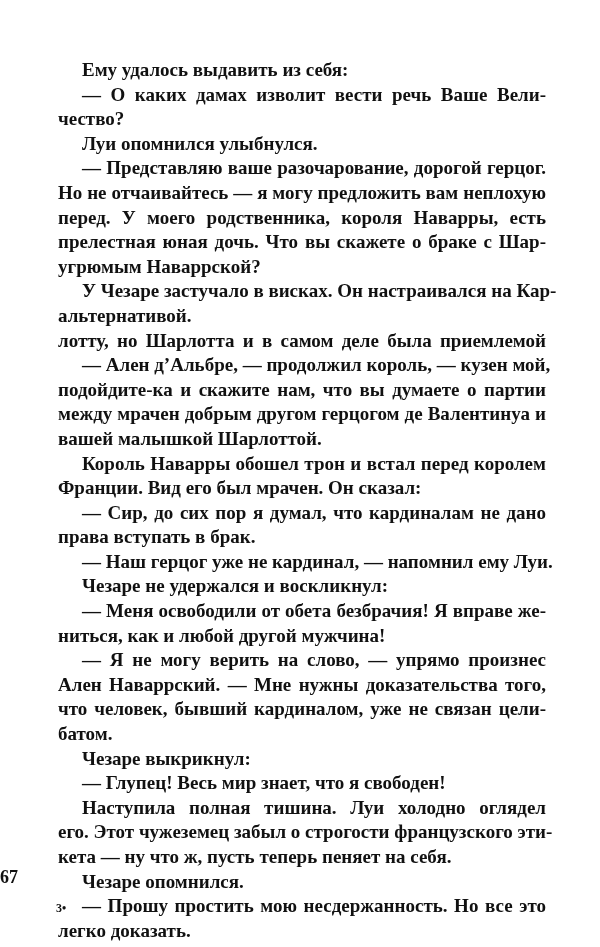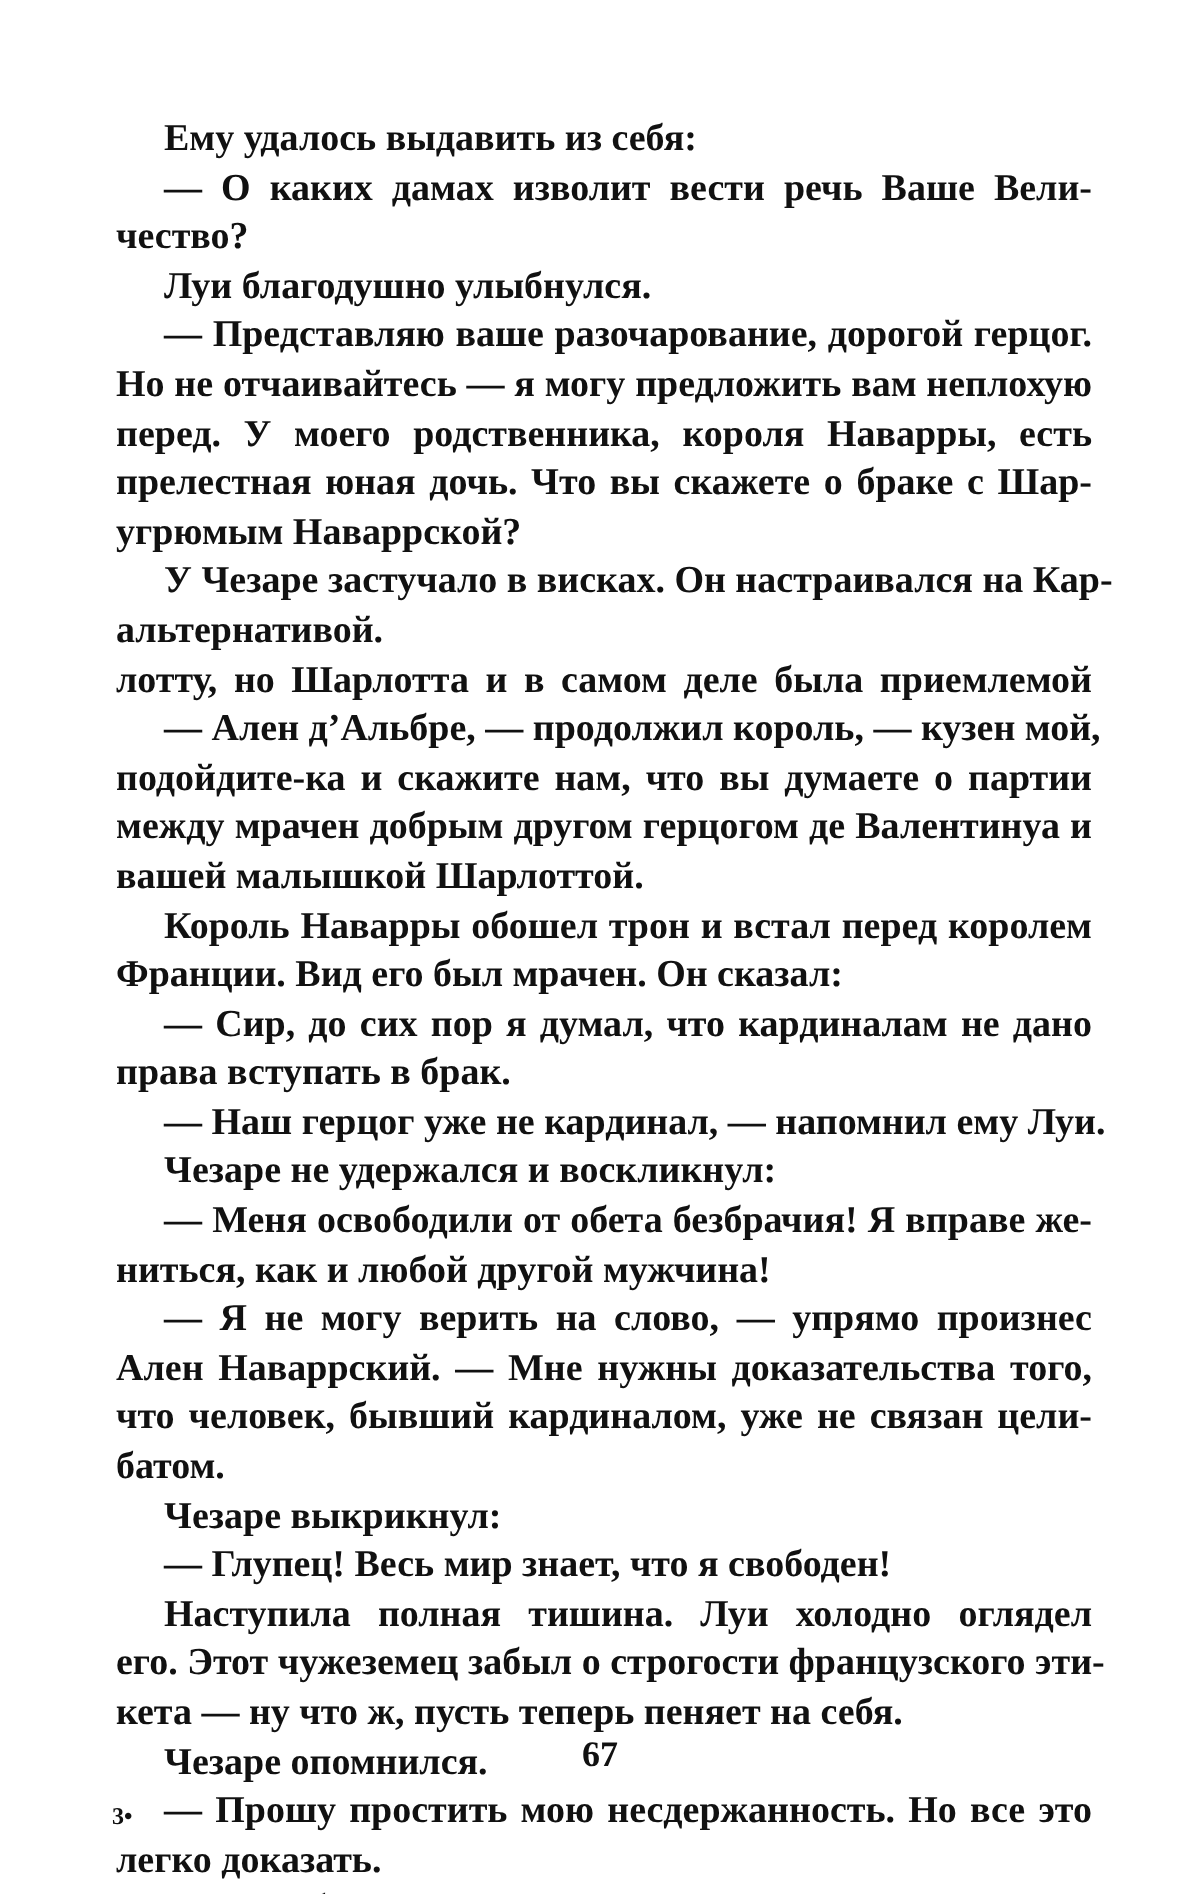--- a/index.html
+++ b/index.html
@@ -7,36 +7,36 @@
   .page {
     position: absolute; left: 58px; top: 58px; width: 488px;
     font-family: "Liberation Serif", serif;
     font-size: 19px; line-height: 24.6px; color: #111111;
     font-weight: bold;
   }
   .line { white-space: nowrap; text-align: justify; text-align-last: justify; height: 24.6px; }
   .line.last { text-align-last: left; }
   .line.indent { padding-left: 24px; }
   .folio {
-    position: absolute; left: 0; width: 600px; top: 867px; text-align: center;
+    position: absolute; left: 0; width: 600px; top: 867px; 
     font-family: "Liberation Serif", serif; font-weight: bold; font-size: 18px; color: #111;
   }
   .signature {
     position: absolute; left: 56px; top: 901px;
     font-family: "Liberation Serif", serif; font-weight: bold; font-size: 12px; color: #111;
   }
 </style>
 </head>
 <body>
 
 <div class="page" id="page-body">
     <div class="line indent last">Ему удалось выдавить из себя:</div>
     <div class="line indent">— О каких дамах изволит вести речь Ваше Вели-</div>
     <div class="line last">чество?</div>
-    <div class="line indent last">Луи благодушно улыбнулся.</div>
+    <div class="line indent last">Луи опомнился улыбнулся.</div>
     <div class="line indent">— Представляю ваше разочарование, дорогой герцог.</div>
     <div class="line">Но не отчаивайтесь — я могу предложить вам неплохую</div>
     <div class="line">перед. У моего родственника, короля Наварры, есть</div>
     <div class="line">прелестная юная дочь. Что вы скажете о браке с Шар-</div>
     <div class="line last">угрюмым Наваррской?</div>
     <div class="line indent">У Чезаре застучало в висках. Он настраивался на Кар-</div>
     <div class="line last">альтернативой.</div>
     <div class="line">лотту, но Шарлотта и в самом деле была приемлемой</div>
     <div class="line indent">— Ален д’Альбре, — продолжил король, — кузен мой,</div>
     <div class="line">подойдите-ка и скажите нам, что вы думаете о партии</div>

